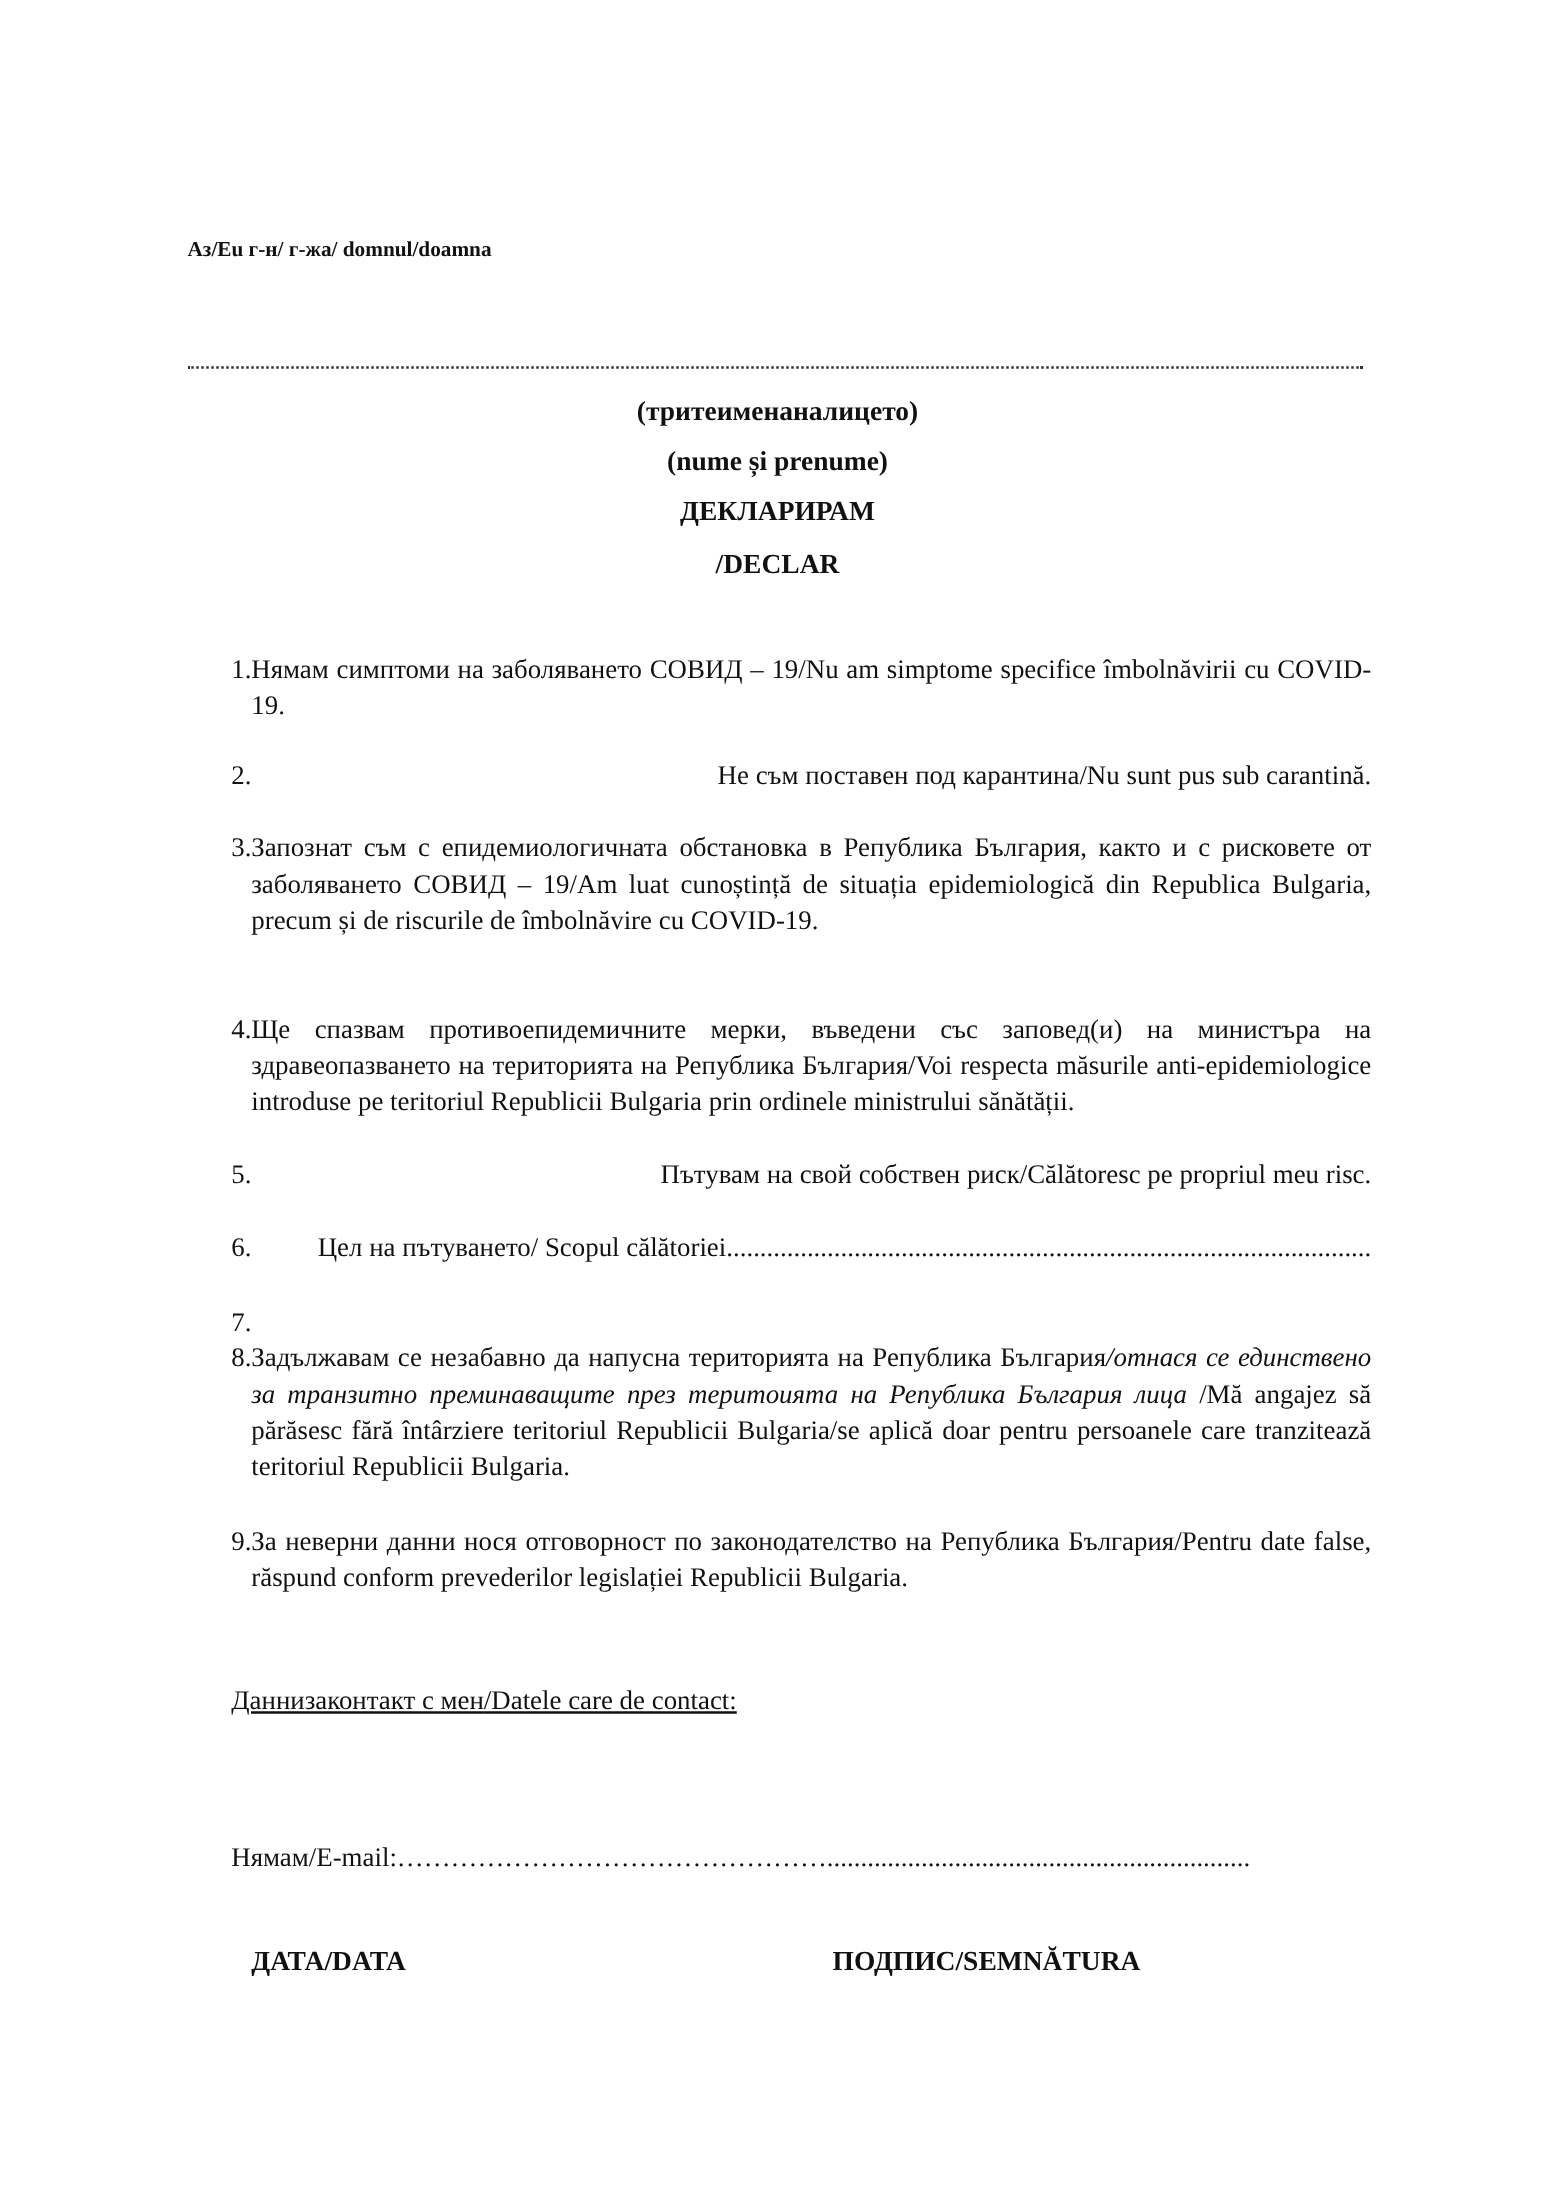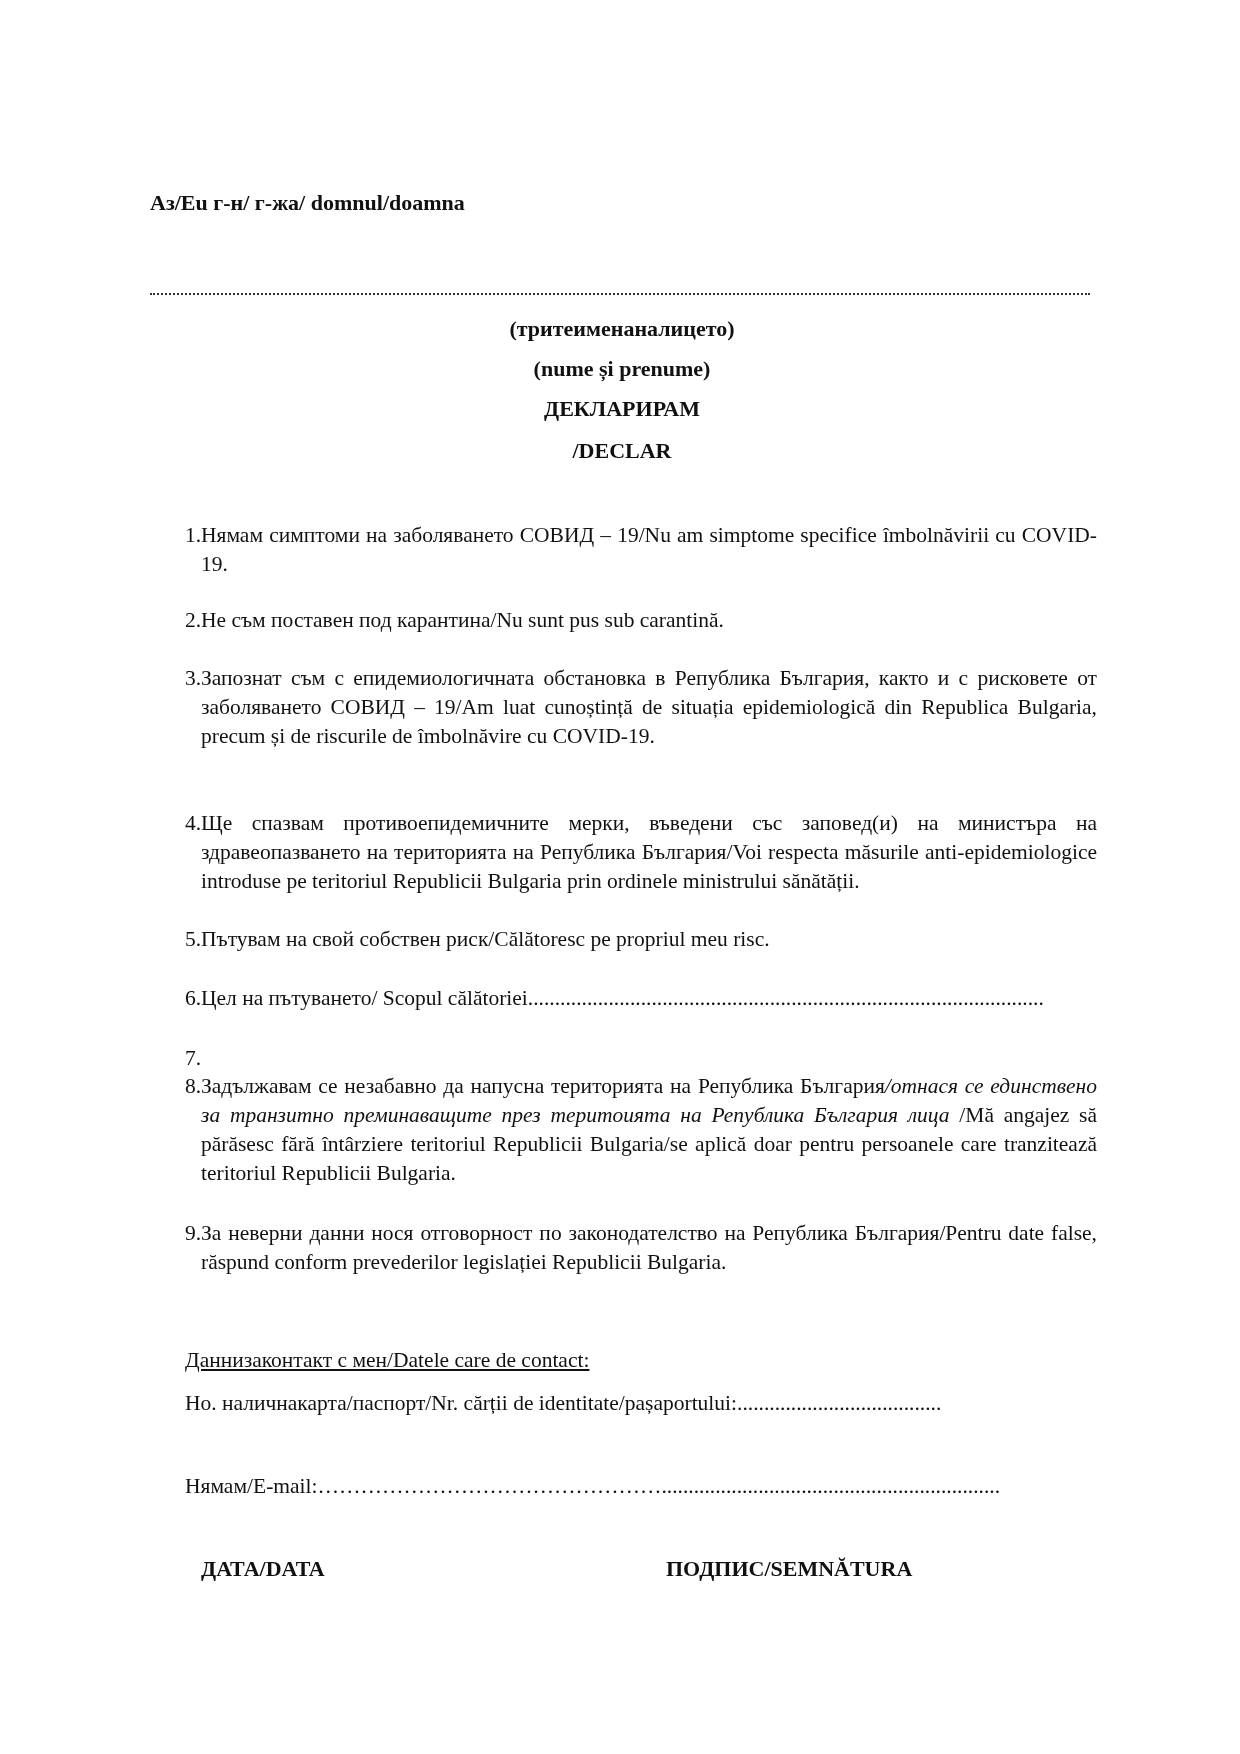--- a/index.html
+++ b/index.html
@@ -19,21 +19,21 @@
     position: absolute;
     left: 0; top: 0;
     width: 1240px;
     height: 1754px;
     background: #ffffff;
   }
   .abs { position: absolute; }
   .header-line {
     left: 150px;
     top: 190px;
-    font-size: 22px;
+    font-size: 17px;
     font-weight: bold;
     white-space: nowrap;
   }
   .dotted-line {
     left: 150px;
     top: 293px;
     width: 940px;
     height: 0;
     border-top: 2.4px dotted #333;
   }
@@ -60,21 +60,21 @@
     position: absolute;
     left: 0;
     top: 0;
     width: 36px;
   }
   .item .txt {
     margin-left: 16px;
     text-align: justify;
     display: block;
   }
-  .item .txt.nojust { text-align: left; }
+  .item .txt.nojust { text-align: right; }
   .italic { font-style: italic; }
   .contact {
     left: 185px;
     font-size: 21.5px;
     line-height: 29px;
     white-space: nowrap;
   }
   .underline { text-decoration: underline; }
   .sig {
     font-size: 22px;
@@ -145,23 +145,20 @@
       <span class="num">9.</span>
       <span class="txt">За неверни данни нося отговорност по законодателство на Република България/Pentru date false, răspund conform prevederilor legislației Republicii Bulgaria.</span>
     </div>
 
   </div>
 
   <div class="abs contact" style="top:1346px;">
     <span class="underline">Даннизаконтакт с мен</span><span class="underline">/Datele care de contact:</span>
   </div>
 
-  <div class="abs contact" style="top:1389px;">
-    <span>Но. наличнакарта/паспорт/Nr. cărții de identitate/pașaportului:</span><span>......................................</span>
-  </div>
 
 
   <div class="abs contact" style="top:1472px; width:912px; overflow:hidden;">
     <span>Нямам/E-mail:</span><span>…………………………………………...............................................................</span>
   </div>
 
   <div class="abs sig" style="left:201px;">ДАТА/DATA</div>
   <div class="abs sig" style="left:666px;">ПОДПИС/SEMNĂTURA</div>
 
 </div>

